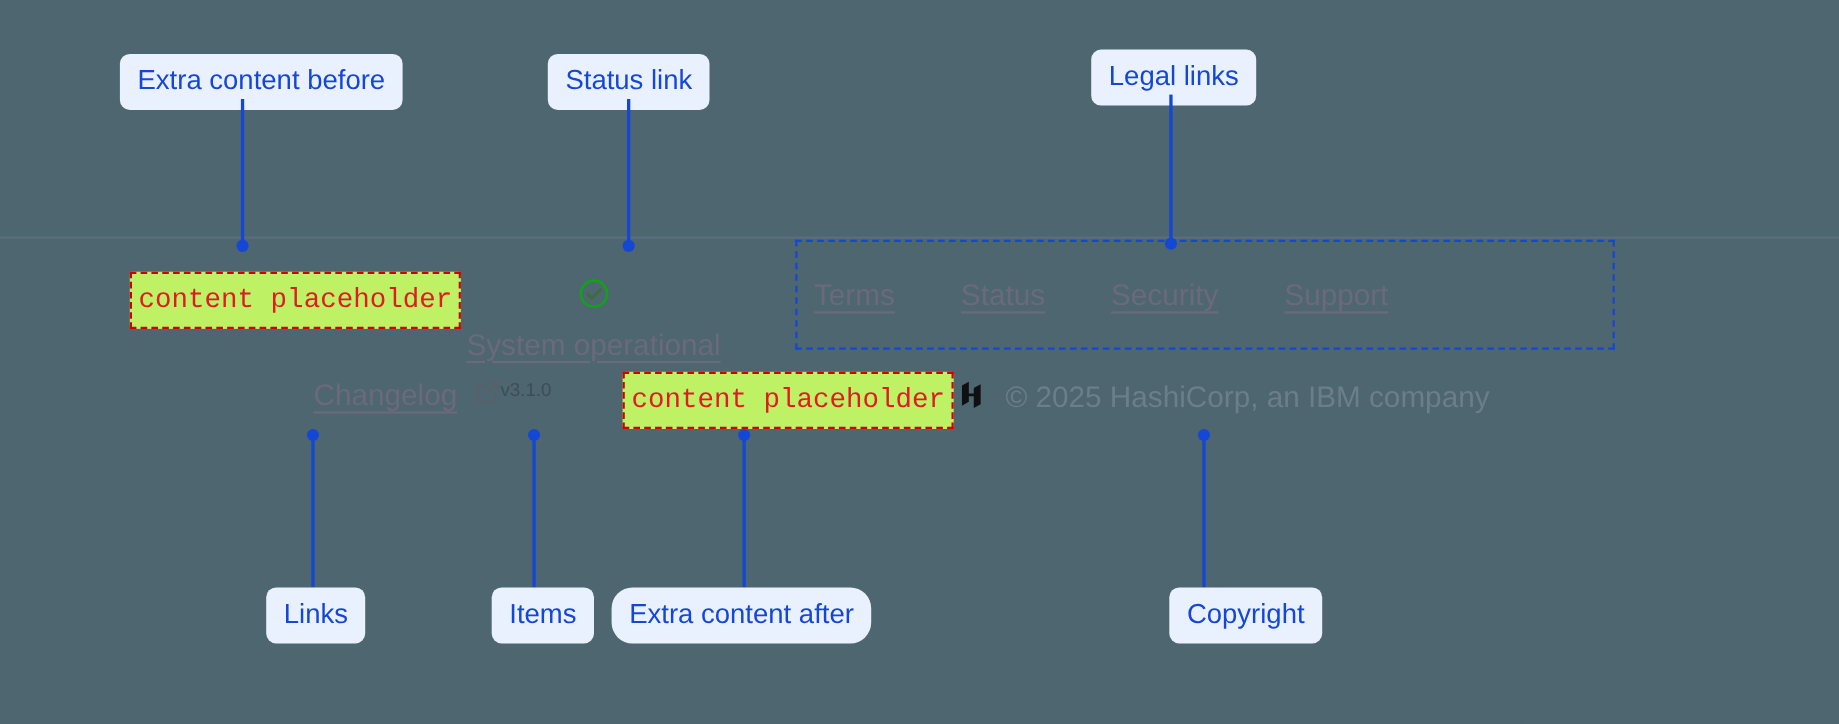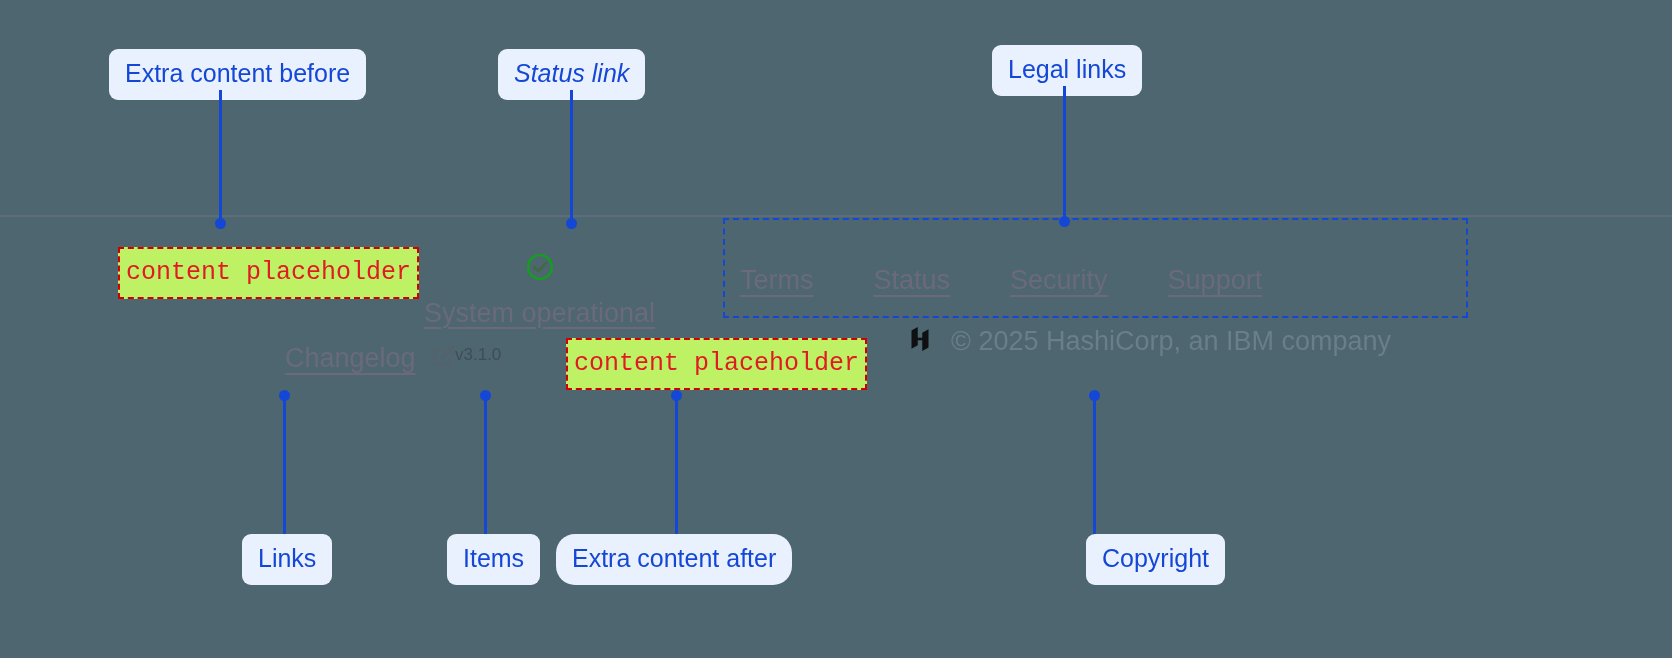--- a/index.html
+++ b/index.html
@@ -96,21 +96,20 @@
     gap: 60px;
     white-space: nowrap;
   }
 
   .legal-link {
     font-size: 27px;
     color: #6b6a7d;
     text-decoration: underline;
     text-underline-offset: 6px;
     text-decoration-thickness: 2px;
-    margin-top: 12px;
   }
 
   
   .changelog-link {
     position: absolute;
     display: flex;
     align-items: center;
     gap: 14px;
     white-space: nowrap;
   }
@@ -175,36 +174,36 @@
       <path d="M20 4 L11.5 12.5" stroke="#56616b" stroke-width="2" stroke-linecap="round"></path>
       <path d="M17.5 14 V19.5 H4.5 V6.5 H10" stroke="#56616b" stroke-width="2" stroke-linecap="round" stroke-linejoin="round"></path>
     </svg>
   </span>
 </div>
 
 <div class="version-text" style="left:455px; top:345px;">v3.1.0</div>
 
 <div class="placeholder-chip" style="left:566px; top:338px;">content placeholder</div>
 
-<div class="copyright-group" style="left:868px; top:324px;padding-left:37px;">
+<div class="copyright-group" style="left:868px; top:344px;">
   <span>
     <svg width="30" height="30" viewBox="0 0 24 24">
       <path d="M5.2 5.2 L10.2 2.4 V11.0 H13.8 V7.0 L18.8 4.2 V18.8 L13.8 21.6 V13.0 H10.2 V17.0 L5.2 19.8 Z" fill="#0f1011"></path>
     </svg>
   </span>
   <span class="copyright-text">© 2025 HashiCorp, an IBM company</span>
 </div>
 
 <div class="hl-box" style="left:723px; top:218px; width:745px; height:100px;"></div>
 
 <div class="annot-badge" style="left:90px; top:49px;margin-left:19px;">Extra content before</div>
 <div class="leader-line" style="left:219px; top:90px; height:134px;"></div>
 <div class="leader-dot" style="left:215px; top:218px;"></div>
 
-<div class="annot-badge" style="left:498px; top:49px;font-style:italic;">Status link</div>
+<div class="annot-badge" style="left:498px; top:49px;">Status link</div>
 <div class="leader-line" style="left:570px; top:90px; height:134px;"></div>
 <div class="leader-dot" style="left:566px; top:218px;"></div>
 
 <div class="annot-badge" style="left:992px; top:45px;">Legal links</div>
 <div class="leader-line" style="left:1063px; top:86px; height:134px;"></div>
 <div class="leader-dot" style="left:1059px; top:216px;"></div>
 
 <div class="leader-dot" style="left:279px; top:390px;"></div>
 <div class="leader-line" style="left:283px; top:396px; height:138px;"></div>
 <div class="annot-badge" style="left:242px; top:534px;">Links</div>
@@ -212,13 +211,13 @@
 <div class="leader-dot" style="left:480px; top:390px;"></div>
 <div class="leader-line" style="left:484px; top:396px; height:138px;"></div>
 <div class="annot-badge" style="left:447px; top:534px;">Items</div>
 
 <div class="leader-dot" style="left:671px; top:390px;"></div>
 <div class="leader-line" style="left:675px; top:396px; height:138px;"></div>
 <div class="annot-badge" style="left:556px; top:534px;border-radius:19px;">Extra content after</div>
 
 <div class="leader-dot" style="left:1089px; top:390px;"></div>
 <div class="leader-line" style="left:1093px; top:396px; height:138px;"></div>
-<div class="annot-badge" style="left:1086px; top:534px;">Copyright</div>
+<div class="annot-badge" style="left:1063px; top:534px;">Copyright</div>
 
 </body></html>

